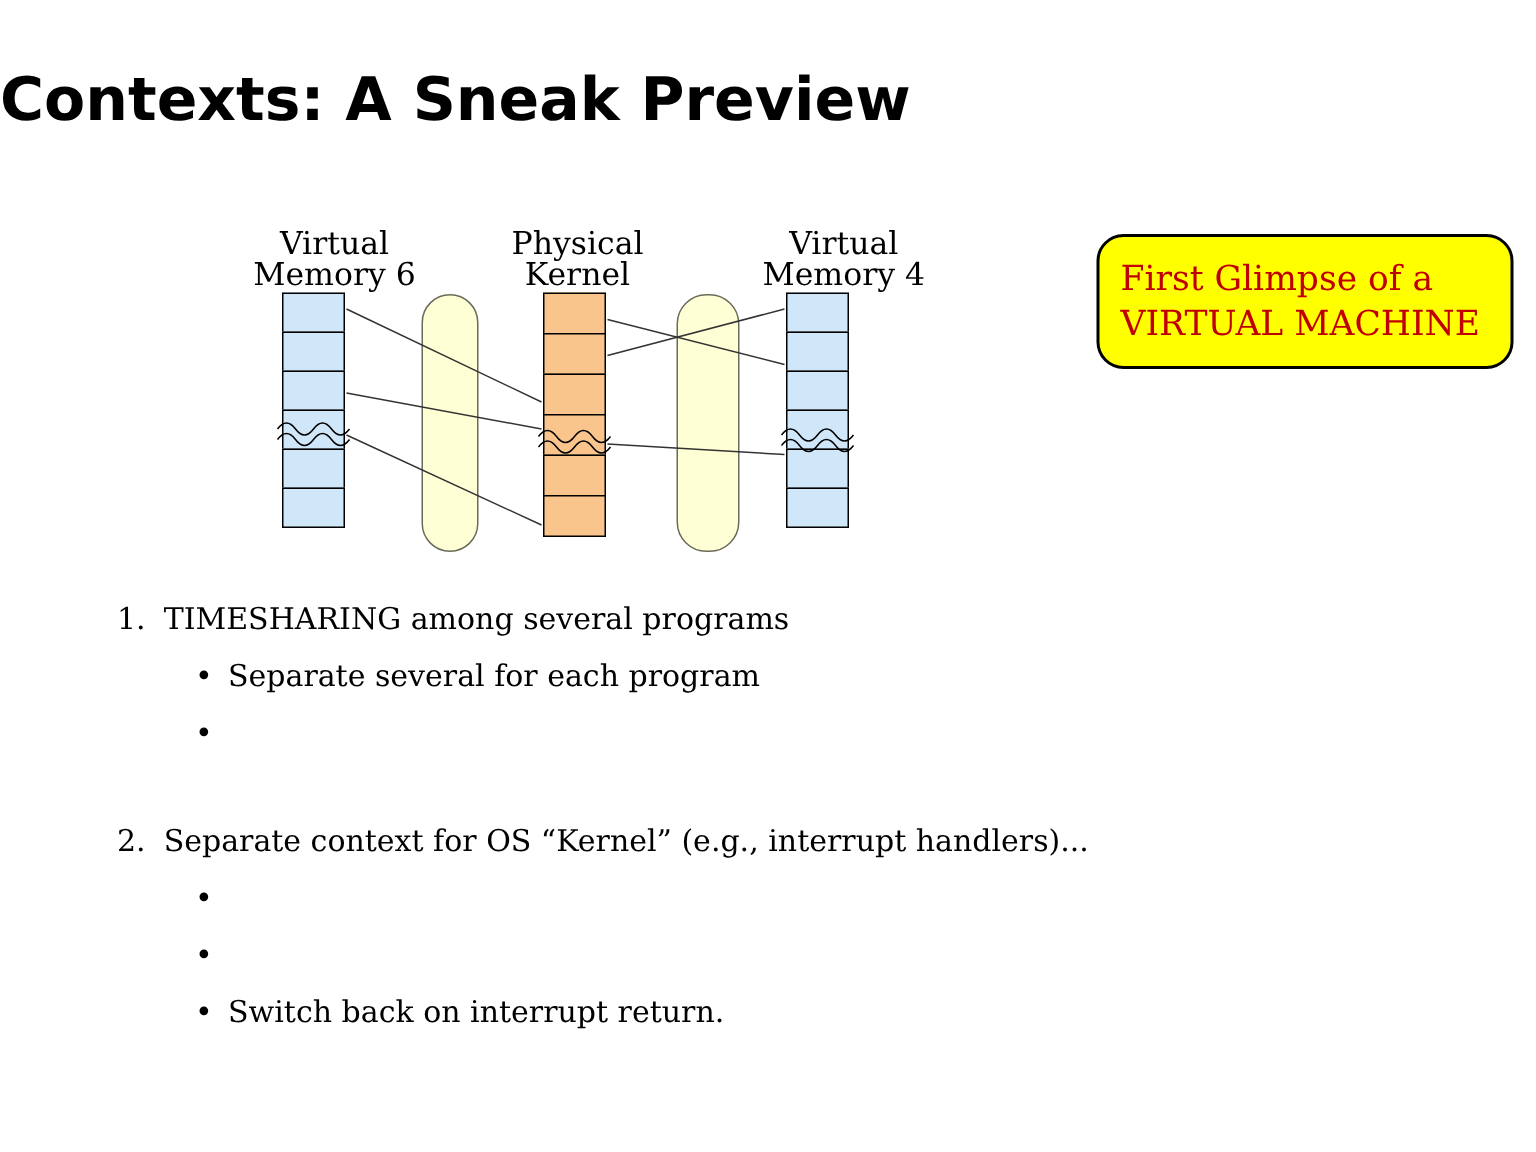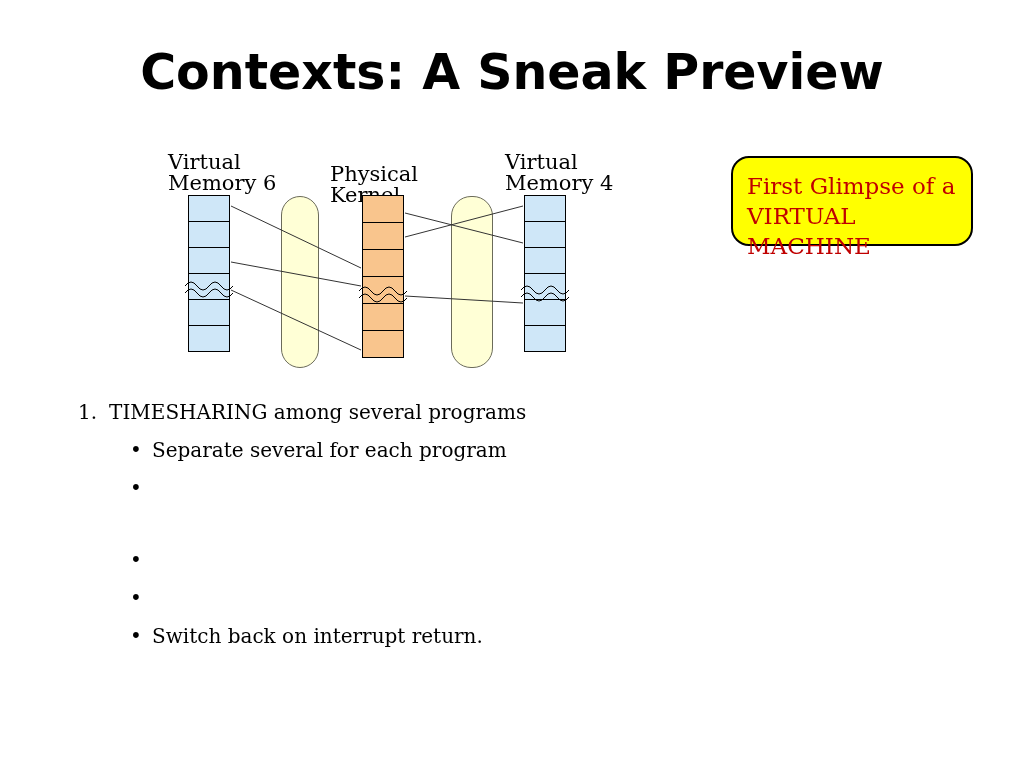--- a/index.html
+++ b/index.html
@@ -11,36 +11,36 @@
     background: #ffffff;
     overflow: hidden;
     font-family: "DejaVu Serif", serif;
     color: #000;
   }
   .title {
     position: absolute;
     top: 44px;
     left: 0;
     width: 100%;
-    text-align: center;
     font-family: "DejaVu Sans", sans-serif;
     font-weight: bold;
-    font-size: 49px;
+    font-size: 40px;
     color: #000;
   }
   
   .diagram {
     position: absolute;
     left: 150px;
     top: 148px;
     width: 450px;
     height: 240px;
   }
   .col-label {
     position: absolute;
+    text-align: center;
     font-size: 21px;
     line-height: 21px;
     color: #000;
   }
   .memcol { position: absolute; }
   .cell {
     width: 42px;
     height: 27px;
     border: 1px solid #000;
     margin-top: -1px;
@@ -63,21 +63,21 @@
     width: 450px; height: 240px;
     pointer-events: none;
   }
   .overlay line { stroke: #333; stroke-width: 1; }
   .overlay path { stroke: #000; stroke-width: 1; fill: none; }
   
   .callout {
     position: absolute;
     left: 731px;
     top: 156px;
-    width: 242px;
+    width: 278px;
     height: 90px;
     background: #ffff00;
     border: 2px solid #000;
     border-radius: 18px;
     color: #c00000;
     font-size: 23px;
     line-height: 30px;
     padding: 13px 14px;
   }
   
@@ -106,21 +106,21 @@
 <div class="slide">
 
   <h1 class="title">Contexts: A Sneak Preview</h1>
 
   <div class="diagram">
 
     <div class="col-label" style="left:18px; top:4px; width:110px;">
       <div>Virtual</div>
       <div>Memory 6</div>
     </div>
-    <div class="col-label" style="left:180px; top:16px; width:110px;">
+    <div class="col-label" style="left:180px; top:4px; width:110px;">
       <div>Physical</div>
       <div>Kernel</div>
     </div>
     <div class="col-label" style="left:355px; top:4px; width:115px;">
       <div>Virtual</div>
       <div>Memory 4</div>
     </div>
 
     <div class="memcol vm" style="left:38px; top:47px;">
       <div class="cell"></div>
@@ -194,20 +194,23 @@
       <span class="marker">•</span>
       <span class="btext">Separate several for each program</span>
     </div>
 
     <div class="bullet">
       <span class="marker">•</span>
     </div>
 
     <div class="spacer"></div>
 
+    <div class="numbered">
+      <span class="num">2.</span><span>Separate context for OS “Kernel” (e.g., interrupt handlers)...</span>
+    </div>
 
     <div class="bullet">
       <span class="marker">•</span>
     </div>
 
     <div class="bullet">
       <span class="marker">•</span>
     </div>
 
     <div class="bullet">

